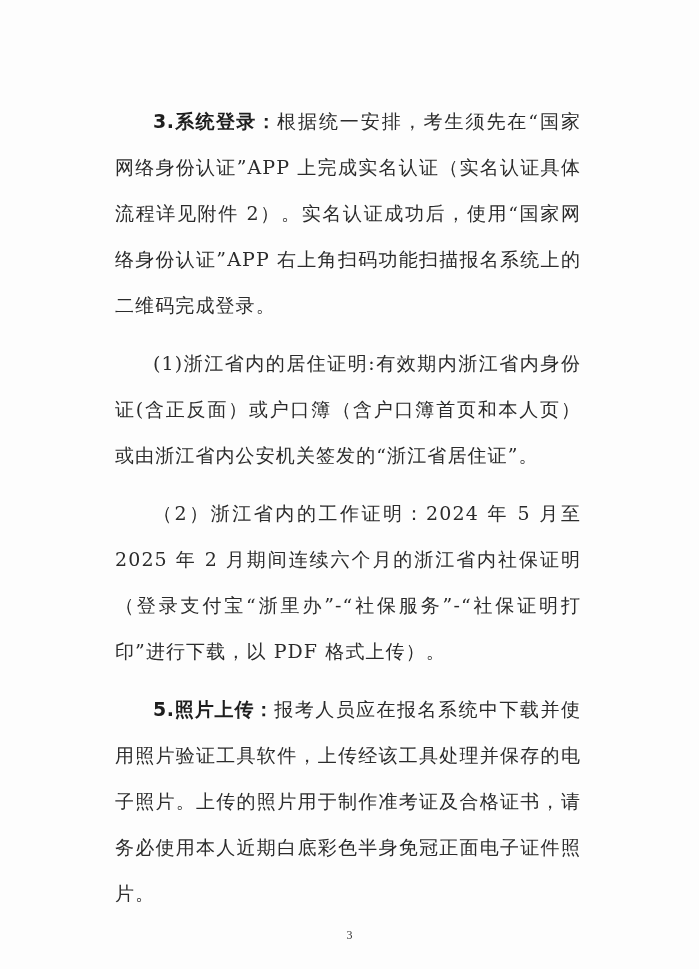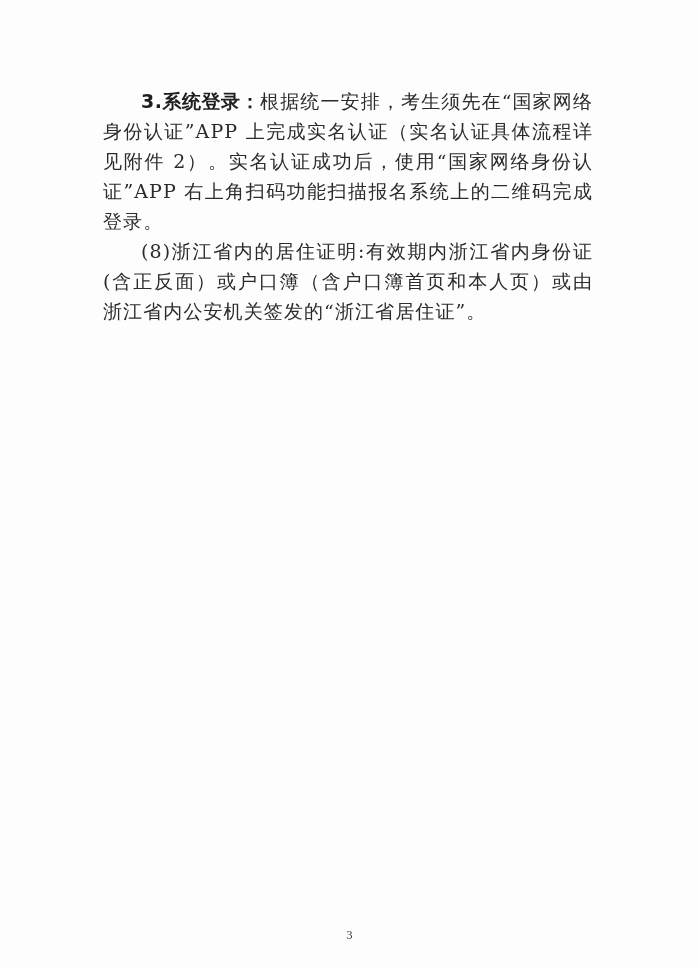--- a/index.html
+++ b/index.html
@@ -2,27 +2,29 @@
 <html><head>
 <meta charset="utf-8">
 <style>
   html, body { margin: 0; padding: 0; }
   body {
     width: 699px; height: 969px; background: #ffffff; position: relative; overflow: hidden;
     font-family: "DejaVu Serif", "Liberation Serif", serif; color: #2b2b2b;
   }
   .page { position: absolute; left: 0; top: 0; width: 699px; height: 969px; background: #fdfdfd; }
   .content { position: absolute; left: 103px; top: 86px; width: 490px; }
-  .para { margin: 0; font-size: 19px; line-height: 30px; letter-spacing: 1.1px; text-align: justify; text-align-last: left; }
+  .para { margin: 12px; font-size: 19px; line-height: 46px; letter-spacing: 1.1px; text-align: justify; text-align-last: left; }
   .indent { text-indent: 38px; }
   .head { font-family: "DejaVu Sans", "Liberation Sans", sans-serif; font-weight: bold; color: #1e1e1e; letter-spacing: 0.5px; }
   .page-num { position: absolute; left: 0; width: 699px; top: 928px; text-align: center; font-size: 12px; color: #333; font-family: "Liberation Serif", serif; }
 </style>
 </head>
 <body>
 
 <div class="page">
   <div class="content">
     <p class="para indent"><span class="head">3.系统登录：</span><span>根据统一安排，考生须先在“国家网络身份认证”APP 上完成实名认证（实名认证具体流程详见附件 2）。实名认证成功后，使用“国家网络身份认证”APP 右上角扫码功能扫描报名系统上的二维码完成登录。</span></p>
-    <p class="para indent">(8)浙江省内的居住证明:有效期内浙江省内身份证(含正反面）或户口簿（含户口簿首页和本人页）或由浙江省内公安机关签发的“浙江省居住证”。</p>
+    <p class="para indent">(1)浙江省内的居住证明:有效期内浙江省内身份证(含正反面）或户口簿（含户口簿首页和本人页）或由浙江省内公安机关签发的“浙江省居住证”。</p>
+    <p class="para indent">（2）浙江省内的工作证明：2024 年 5 月至 2025 年 2 月期间连续六个月的浙江省内社保证明（登录支付宝“浙里办”-“社保服务”-“社保证明打印”进行下载，以 PDF 格式上传）。</p>
+    <p class="para indent"><span class="head">5.照片上传：</span><span>报考人员应在报名系统中下载并使用照片验证工具软件，上传经该工具处理并保存的电子照片。上传的照片用于制作准考证及合格证书，请务必使用本人近期白底彩色半身免冠正面电子证件照片。</span></p>
   </div>
   <div class="page-num">3</div>
 </div>
 
 </body></html>

